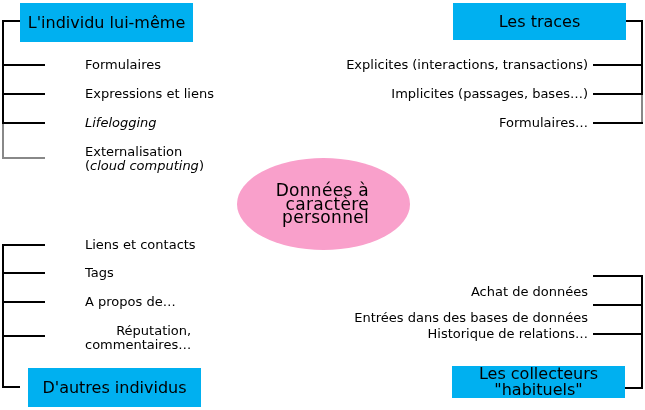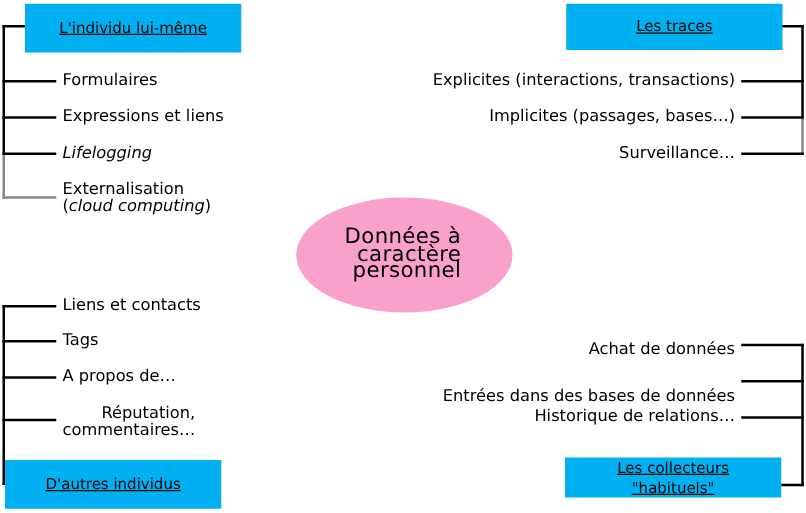--- a/index.html
+++ b/index.html
@@ -5,24 +5,24 @@
   html,body { margin:0; padding:0; background:#ffffff; }
   .stage {
     position:relative; width:645px; height:410px; background:#ffffff;
     font-family:"DejaVu Sans", sans-serif; color:#000; overflow:hidden;
   }
   .edge { position:absolute; background:var(--edge,#000); }
   .edge.muted { background:var(--edge_muted,#888); }
   .node-box {
     position:absolute; width:173px; background:var(--node_bg,#00B0F0);
     display:flex; flex-direction:column; align-items:center; justify-content:center;
-    text-align:center; font-size:12px; line-height:17px; cursor:default;text-decoration:underline;
+    text-align:center; font-size:16px; line-height:17px; cursor:default;
   }
   .leaf {
-    position:absolute; font-size:13px; line-height:16px; white-space:nowrap;
+    position:absolute; font-size:13px; line-height:16px; white-space:nowrap;margin-left:35px;
   }
   .leaf.right { text-align:right; }
   .leaf.two { line-height:13.5px; }
   .italic { font-style:italic; }
   .root-ellipse {
     position:absolute; left:237px; top:158px; width:173px; height:92px;
     background:var(--root_bg,#F9A0CB); border-radius:50%;
   }
   .root-text {
     position:absolute; right:41px; top:50%; transform:translateY(-50%);
@@ -81,21 +81,21 @@
     <span>Les traces</span>
   </div>
 
   <div class="leaf right" style="right:57px;top:57px;">
     <span>Explicites (interactions, transactions)</span>
   </div>
   <div class="leaf right" style="right:57px;top:86px;">
     <span>Implicites (passages, bases…)</span>
   </div>
   <div class="leaf right" style="right:57px;top:115px;">
-    <span>Surveillance…</span>
+    <span>Formulaires…</span>
   </div>
 
   <div class="edge" style="left:2px;top:244px;width:2px;height:144px;"></div>
   <div class="edge" style="left:2px;top:244px;width:43px;height:2px;"></div>
   <div class="edge" style="left:2px;top:272px;width:43px;height:2px;"></div>
   <div class="edge" style="left:2px;top:301px;width:43px;height:2px;"></div>
   <div class="edge" style="left:2px;top:335px;width:43px;height:2px;"></div>
   <div class="edge" style="left:2px;top:386px;width:18px;height:2px;"></div>
 
   <div class="leaf" style="left:50px;top:237px;">
@@ -105,31 +105,31 @@
     <span>Tags</span>
   </div>
   <div class="leaf" style="left:50px;top:294px;">
     <span>A propos de…</span>
   </div>
   <div class="leaf two" style="left:50px;top:324px;">
     <span style="display:block;text-align:right;">Réputation,</span>
     <span style="display:block;">commentaires…</span>
   </div>
 
-  <div class="node-box" style="left:4px;top:368px;height:39px;">
+  <div class="node-box" style="left:28px;top:368px;height:39px;">
     <span>D'autres individus</span>
   </div>
 
   <div class="edge" style="left:641px;top:275px;width:2px;height:114px;"></div>
   <div class="edge" style="left:593px;top:275px;width:50px;height:2px;"></div>
   <div class="edge" style="left:593px;top:304px;width:50px;height:2px;"></div>
   <div class="edge" style="left:593px;top:333px;width:50px;height:2px;"></div>
   <div class="edge" style="left:625px;top:387px;width:18px;height:2px;"></div>
 
-  <div class="leaf right" style="right:57px;top:272px;">
+  <div class="leaf right" style="right:57px;top:284px;">
     <span>Achat de données</span>
   </div>
   <div class="leaf right" style="right:57px;top:310px;text-align:center;">
     <span>Entrées dans des bases de données</span>
   </div>
   <div class="leaf right" style="right:57px;top:326px;">
     <span>Historique de relations…</span>
   </div>
 
   <div class="node-box" style="left:452px;top:366px;height:32px;line-height:16px;">

